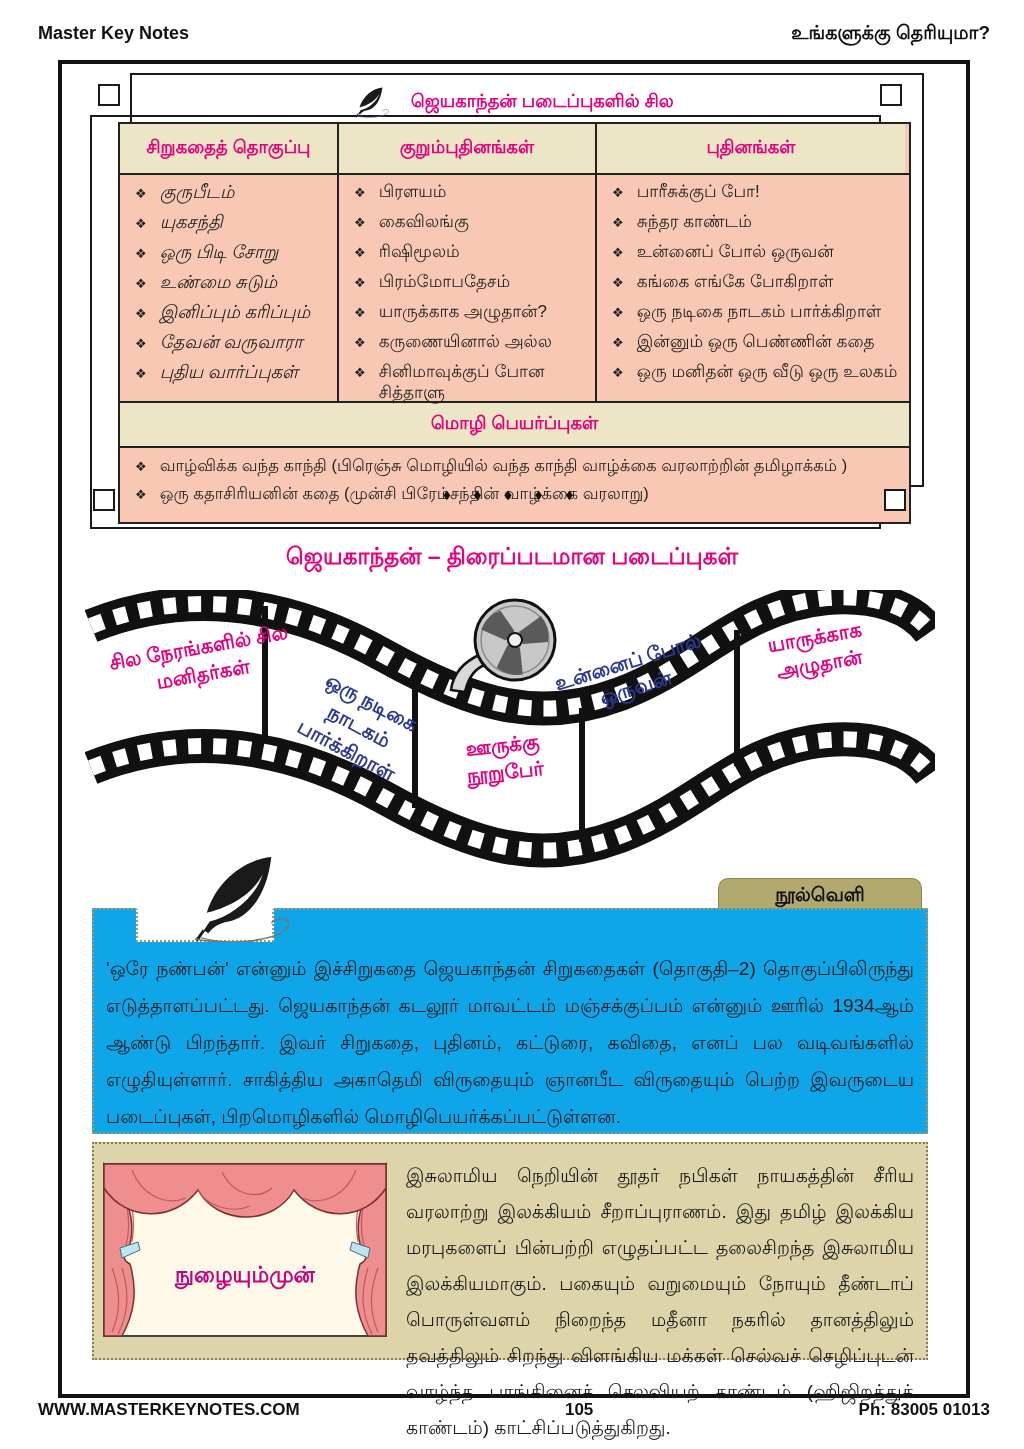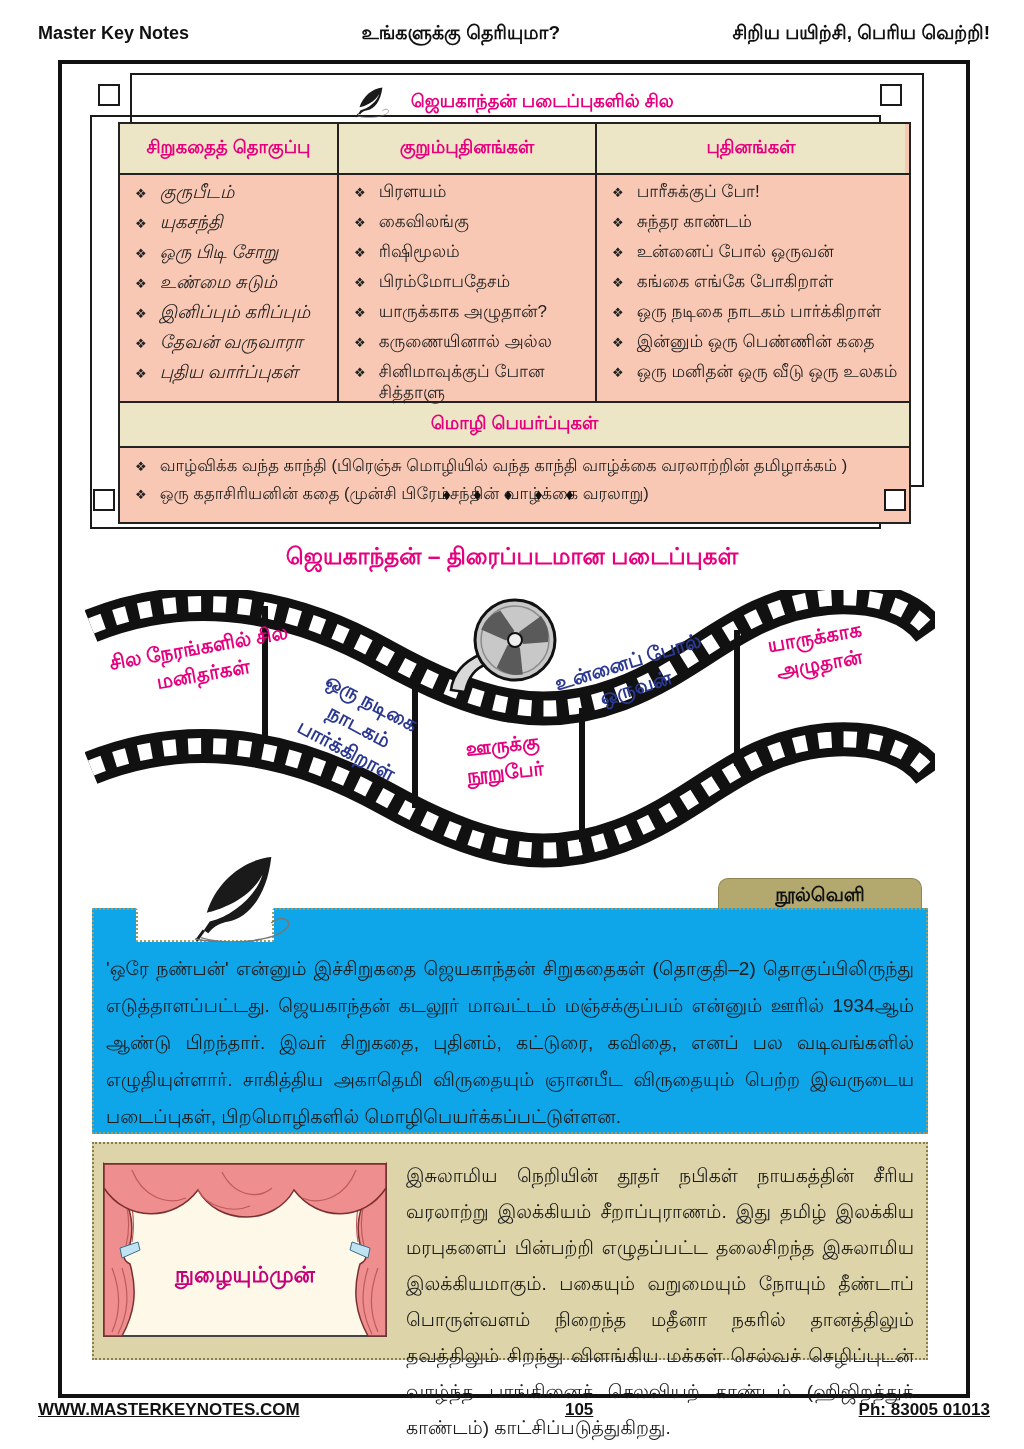--- a/index.html
+++ b/index.html
@@ -6,21 +6,21 @@
   .page{position:relative;width:1024px;height:1449px;background:#fff;overflow:hidden;
         font-family:"Liberation Sans",sans-serif;color:#111;}
 
   
   .hdr{position:absolute;top:22px;left:38px;right:34px;display:flex;
        justify-content:space-between;align-items:baseline;font-weight:bold;}
   .hdr .l{font-size:18px;}
   .hdr .c{font-size:19px;}
   .hdr .r{font-size:19px;}
   .ftr{position:absolute;top:1400px;left:38px;right:34px;display:flex;
-       justify-content:space-between;font-weight:bold;font-size:17px;text-decoration:underline;}
+       justify-content:space-between;font-weight:bold;font-size:17px;}
 
   
   .outer{position:absolute;left:58px;top:60px;width:904px;height:1330px;
          border:4px solid #111;}
 
   
   .rectA{position:absolute;left:130px;top:73px;width:790px;height:410px;border:2px solid #1a1a1a;}
   .rectB{position:absolute;left:90px;top:115px;width:787px;height:410px;border:2px solid #1a1a1a;}
   .csq{position:absolute;width:18px;height:18px;background:#fff;border:2px solid #1a1a1a;z-index:3;}
   .sq-tl{left:98px;top:84px;} .sq-tr{left:880px;top:84px;}
@@ -90,21 +90,20 @@
            font-size:19px;line-height:36px;color:#1c1c1c;}
 </style>
 </head>
 <body>
 
 <div class="page">
 
   <div class="hdr">
     <span class="l">Master Key Notes</span>
     <span class="c">உங்களுக்கு தெரியுமா?</span>
-    <span class="r">சிறிய பயிற்சி, பெரிய வெற்றி!</span>
   </div>
 
   <div class="outer"></div>
 
   <div class="rectA"></div>
   <div class="rectB"></div>
   <div class="csq sq-tl"></div>
   <div class="csq sq-tr"></div>
   <div class="csq sq-bl"></div>
   <div class="csq sq-br"></div>

